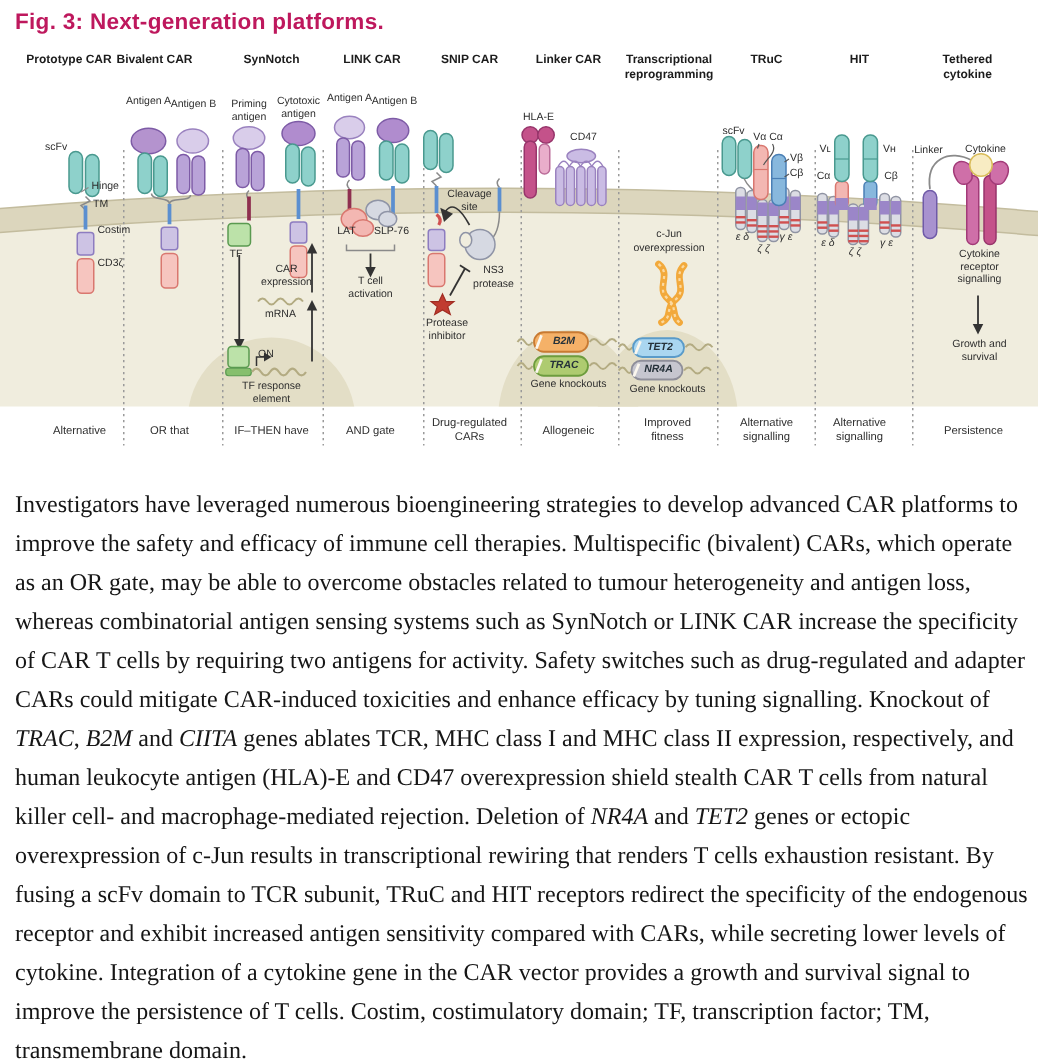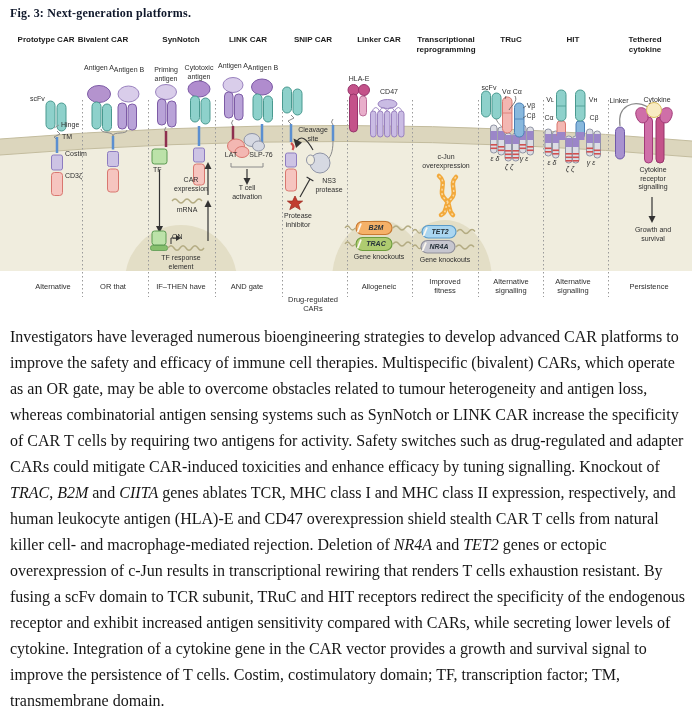--- a/index.html
+++ b/index.html
@@ -1,17 +1,17 @@
 <!DOCTYPE html>
 <html><head>
 <meta charset="utf-8">
 <style>
   html,body{margin:0;padding:0;background:#fff}
   body{width:692px;height:706px;position:relative;font-family:"Liberation Sans",sans-serif;overflow:hidden}
-  .title{position:absolute;left:10px;top:6px;font-family:Liberation Serif, serif;font-weight:bold;font-size:12px;color:#0f172a;letter-spacing:.2px}
+  .title{position:absolute;left:10px;top:6px;font-family:Liberation Sans, sans-serif;font-weight:bold;font-size:15px;color:#be185d;letter-spacing:.2px}
   .fig{position:absolute;left:0;top:0;width:692px;height:302px}
   .fig svg{position:absolute;left:0;top:0}
   .lbl{position:absolute;font-size:7px;line-height:1.22;color:#2e2e2e;text-align:center;transform:translateX(-50%);white-space:nowrap}
   .lbl.wrap{white-space:normal}
   .lbl.left{transform:none;text-align:left}
   .hdr{font-size:8px;font-weight:bold;color:#1c1c1c}
   .hdr.wrap{width:60px}
   .ftr{font-size:7.5px;color:#2e2e2e}
   .ftr.w58{width:58px}.ftr.w48{width:48px}.ftr.w44{width:44px}
   .w34{width:34px}.w40{width:40px}.w44{width:44px}.w46{width:46px}.w52{width:52px}.w54{width:54px}.w60{width:60px}
@@ -341,21 +341,21 @@
 
 <div class="lbl" style="left:619px;top:97px">Linker</div>
 <div class="lbl" style="left:657px;top:96px">Cytokine</div>
 <div class="lbl wrap w44" style="left:653px;top:166px">Cytokine receptor signalling</div>
 <div class="lbl wrap w52" style="left:653px;top:226px">Growth and survival</div>
 
 <div class="lbl ftr" style="left:53px;top:282px">Alternative</div>
 <div class="lbl ftr" style="left:113px;top:282px">OR that</div>
 <div class="lbl ftr" style="left:181px;top:282px">IF–THEN have</div>
 <div class="lbl ftr" style="left:247px;top:282px">AND gate</div>
-<div class="lbl ftr wrap w58" style="left:313px;top:295px">Drug-regulated CARs</div>
+<div class="lbl ftr wrap w58" style="left:313px;top:277px">Drug-regulated CARs</div>
 <div class="lbl ftr" style="left:379px;top:282px">Allogeneic</div>
 <div class="lbl ftr wrap w44" style="left:445px;top:277px">Improved fitness</div>
 <div class="lbl ftr wrap w48" style="left:511px;top:277px">Alternative signalling</div>
 <div class="lbl ftr wrap w48" style="left:573px;top:277px">Alternative signalling</div>
 <div class="lbl ftr" style="left:649px;top:282px">Persistence</div>
 </div>
 
 <p class="caption"><span>Investigators have leveraged numerous bioengineering strategies to develop advanced CAR platforms to improve the safety and efficacy of immune cell therapies. Multispecific (bivalent) CARs, which operate as an OR gate, may be able to overcome obstacles related to tumour heterogeneity and antigen loss, whereas combinatorial antigen sensing systems such as SynNotch or LINK CAR increase the specificity of CAR T cells by requiring two antigens for activity. Safety switches such as drug-regulated and adapter CARs could mitigate CAR-induced toxicities and enhance efficacy by tuning signalling. Knockout of </span><span class="it">TRAC</span><span>, </span><span class="it">B2M</span><span> and </span><span class="it">CIITA</span><span> genes ablates TCR, MHC class I and MHC class II expression, respectively, and human leukocyte antigen (HLA)-E and CD47 overexpression shield stealth CAR T cells from natural killer cell- and macrophage-mediated rejection. Deletion of </span><span class="it">NR4A</span><span> and </span><span class="it">TET2</span><span> genes or ectopic overexpression of c-Jun results in transcriptional rewiring that renders T cells exhaustion resistant. By fusing a scFv domain to TCR subunit, TRuC and HIT receptors redirect the specificity of the endogenous receptor and exhibit increased antigen sensitivity compared with CARs, while secreting lower levels of cytokine. Integration of a cytokine gene in the CAR vector provides a growth and survival signal to improve the persistence of T cells. Costim, costimulatory domain; TF, transcription factor; TM, transmembrane domain.</span></p>
 
 </body></html>

